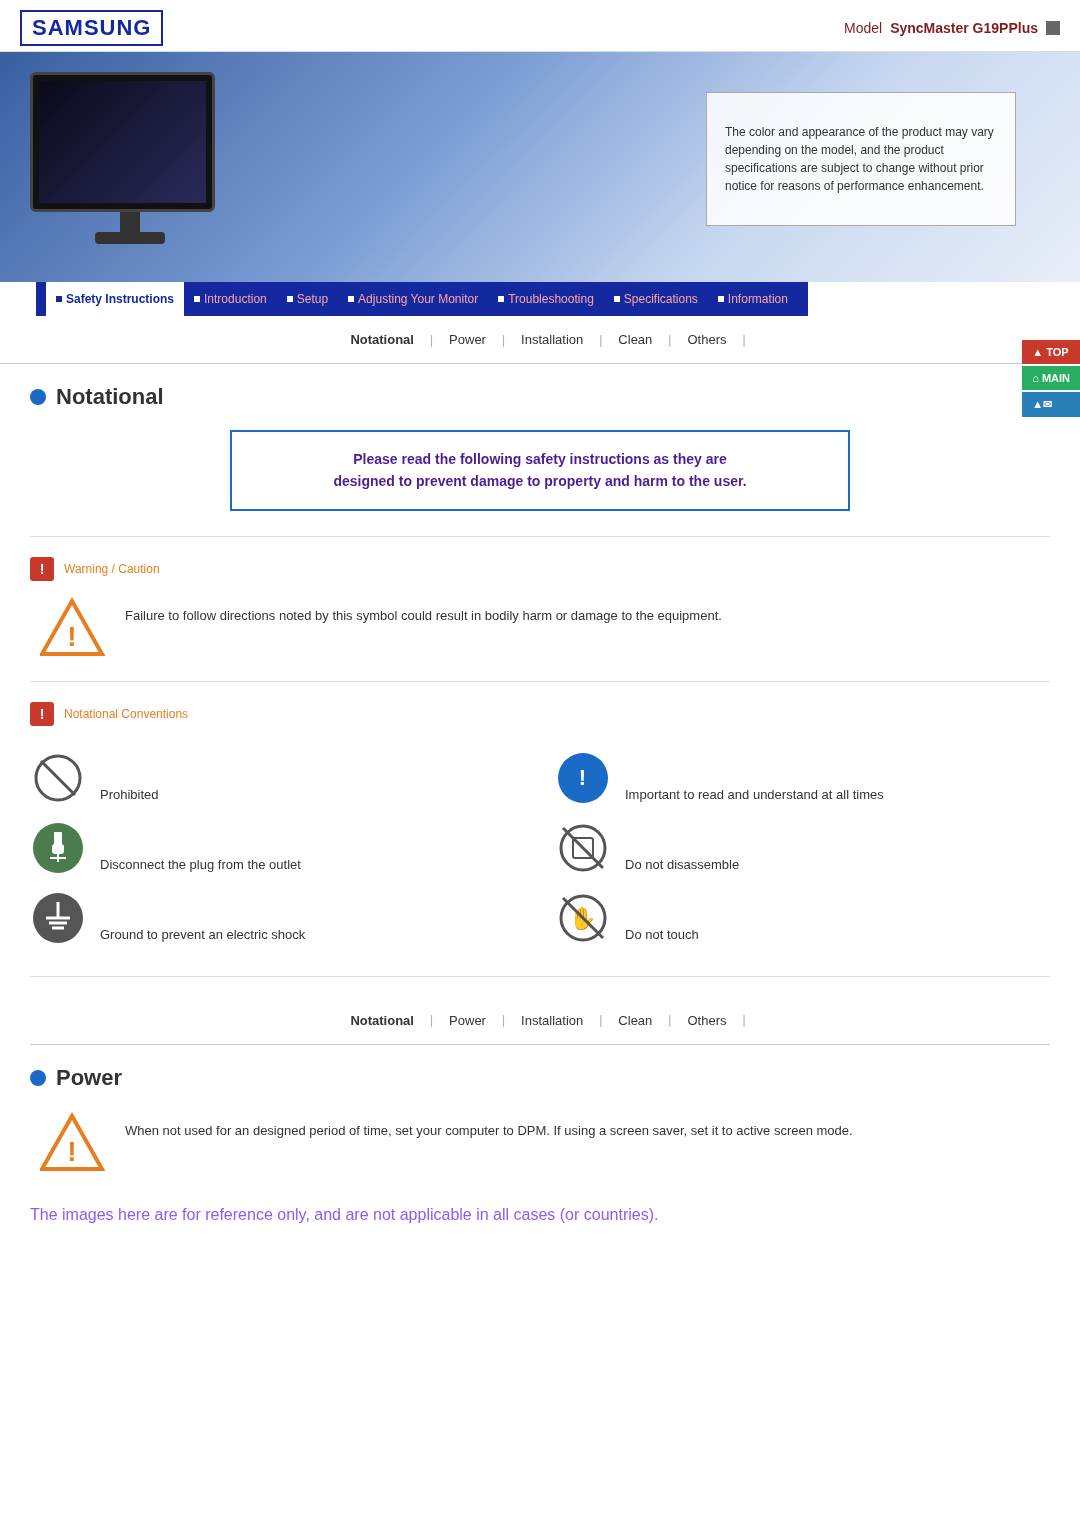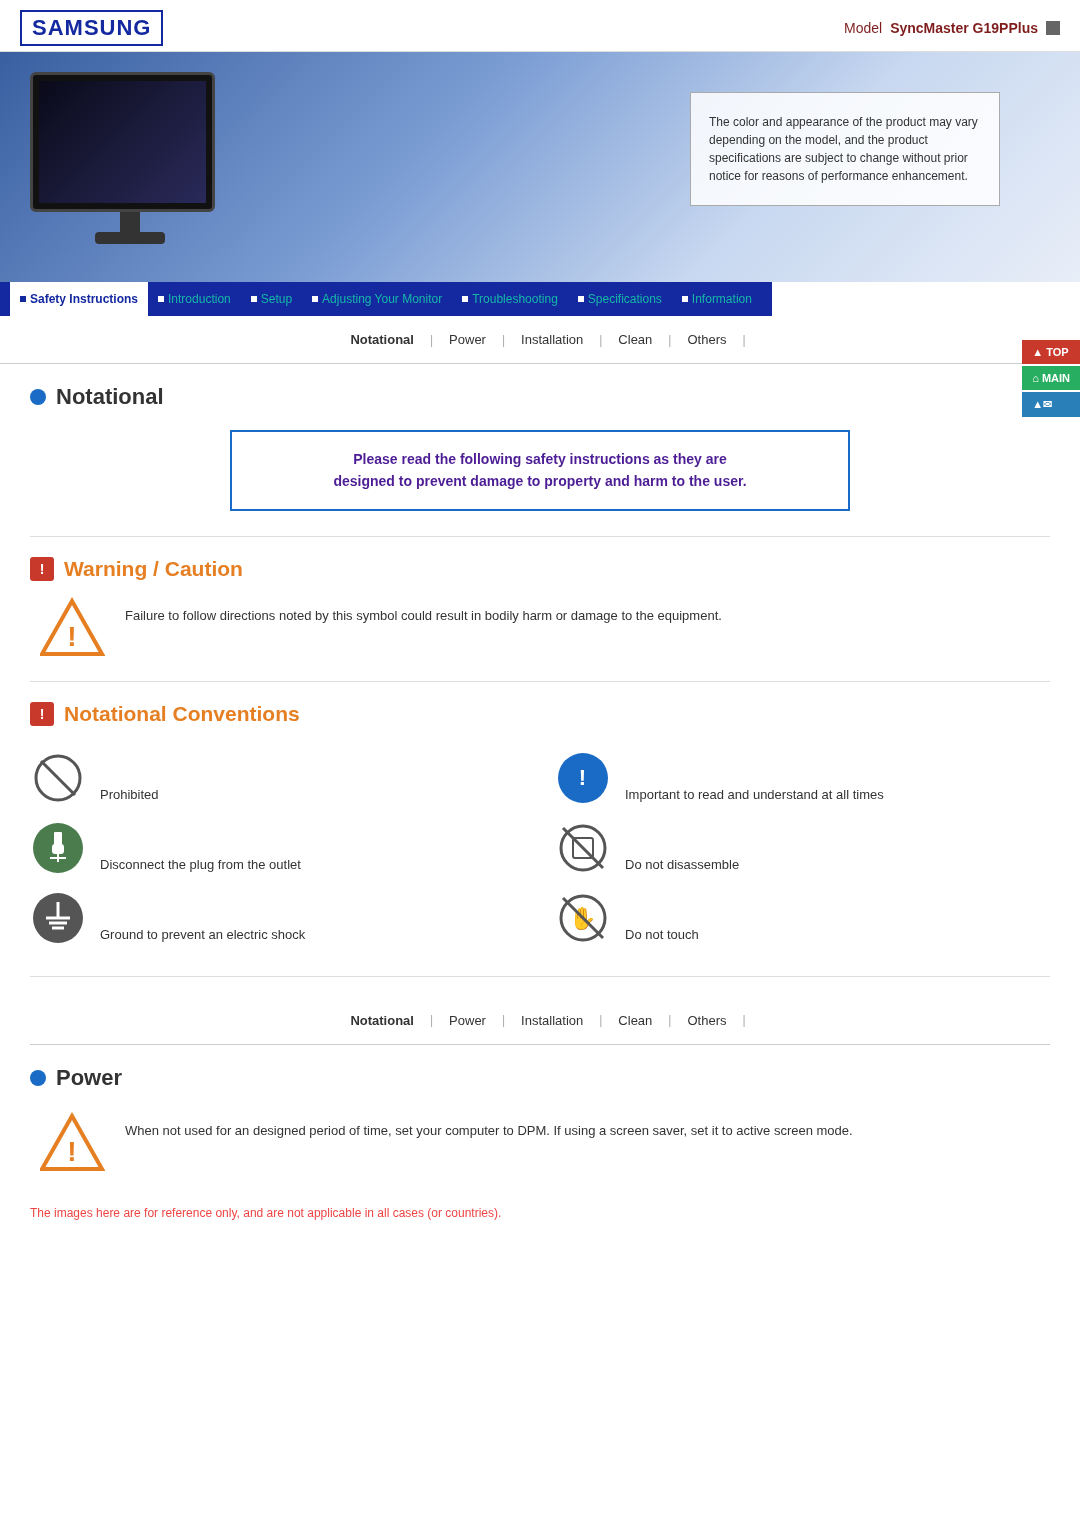--- a/index.html
+++ b/index.html
@@ -80,42 +80,43 @@
     }
     .monitor-stand-base {
       width: 70px;
       height: 12px;
       background: #333;
       border-radius: 4px;
       margin: 0 auto;
     }
     .hero-text-box {
       position: absolute;
-      right: 80px;
+      right: 64px;
       top: 40px;
       background: rgba(255,255,255,0.85);
       border: 1px solid #aaa;
-      padding: 20px 18px;
+      padding: 30px 18px;
       width: 310px;
       font-size: 12px;
       line-height: 1.5;
       color: #333;
     }
 
     
     .nav-bar {
       background: #1428A0;
       display: flex;
       align-items: center;
       padding: 8px 10px;
       height: 34px;
       position: relative;
+      margin-left: 36px;
     }
     .nav-item {
-      color: #14b8a6;
+      color: #fca5a5;
       font-size: 12px;
       padding: 0 10px;
       height: 34px;
       display: flex;
       align-items: center;
       gap: 4px;
       cursor: pointer;
       white-space: nowrap;
     }
     .nav-item.active {
@@ -213,22 +214,22 @@
       background: #c8392b;
       color: #fff;
       display: flex;
       align-items: center;
       justify-content: center;
       font-weight: bold;
       font-size: 14px;
       border-radius: 3px;
     }
     .warning-title {
-      font-size: 21px;
-      font-weight: bold;
+      font-size: 12px;
+      font-weight: normal;
       color: #e67e22;
     }
     .warning-body {
       display: flex;
       align-items: flex-start;
       gap: 20px;
       padding-left: 10px;
     }
 
     
@@ -307,22 +308,22 @@
       align-items: center;
       justify-content: center;
     }
 
     
     .power-section {
       margin-top: 20px;
     }
 
     .footer-note {
-      font-size: 12px;
-      color: #ef4444;
+      font-size: 16px;
+      color: #8b5cf6;
       margin-top: 20px;
       padding-top: 10px;
     }
 
     
     .nav-wrapper {
       position: relative;
       display: flex;
     }
     .nav-items-row {

